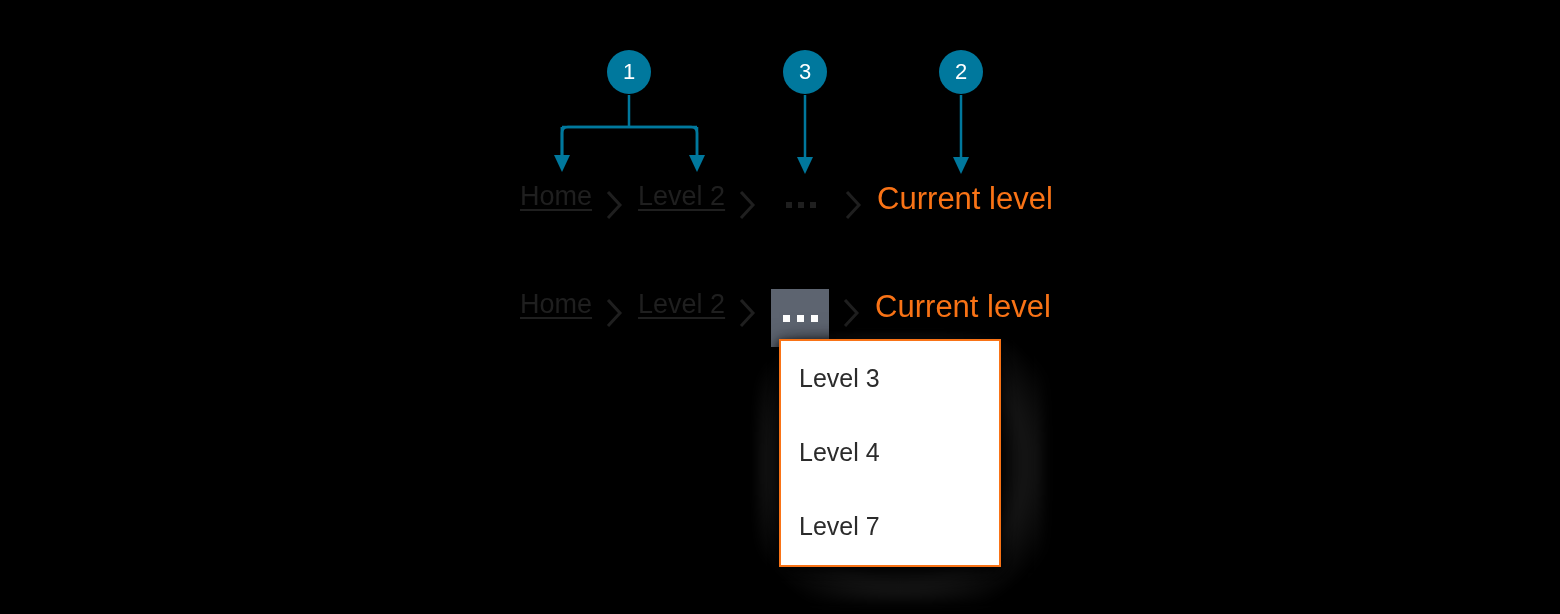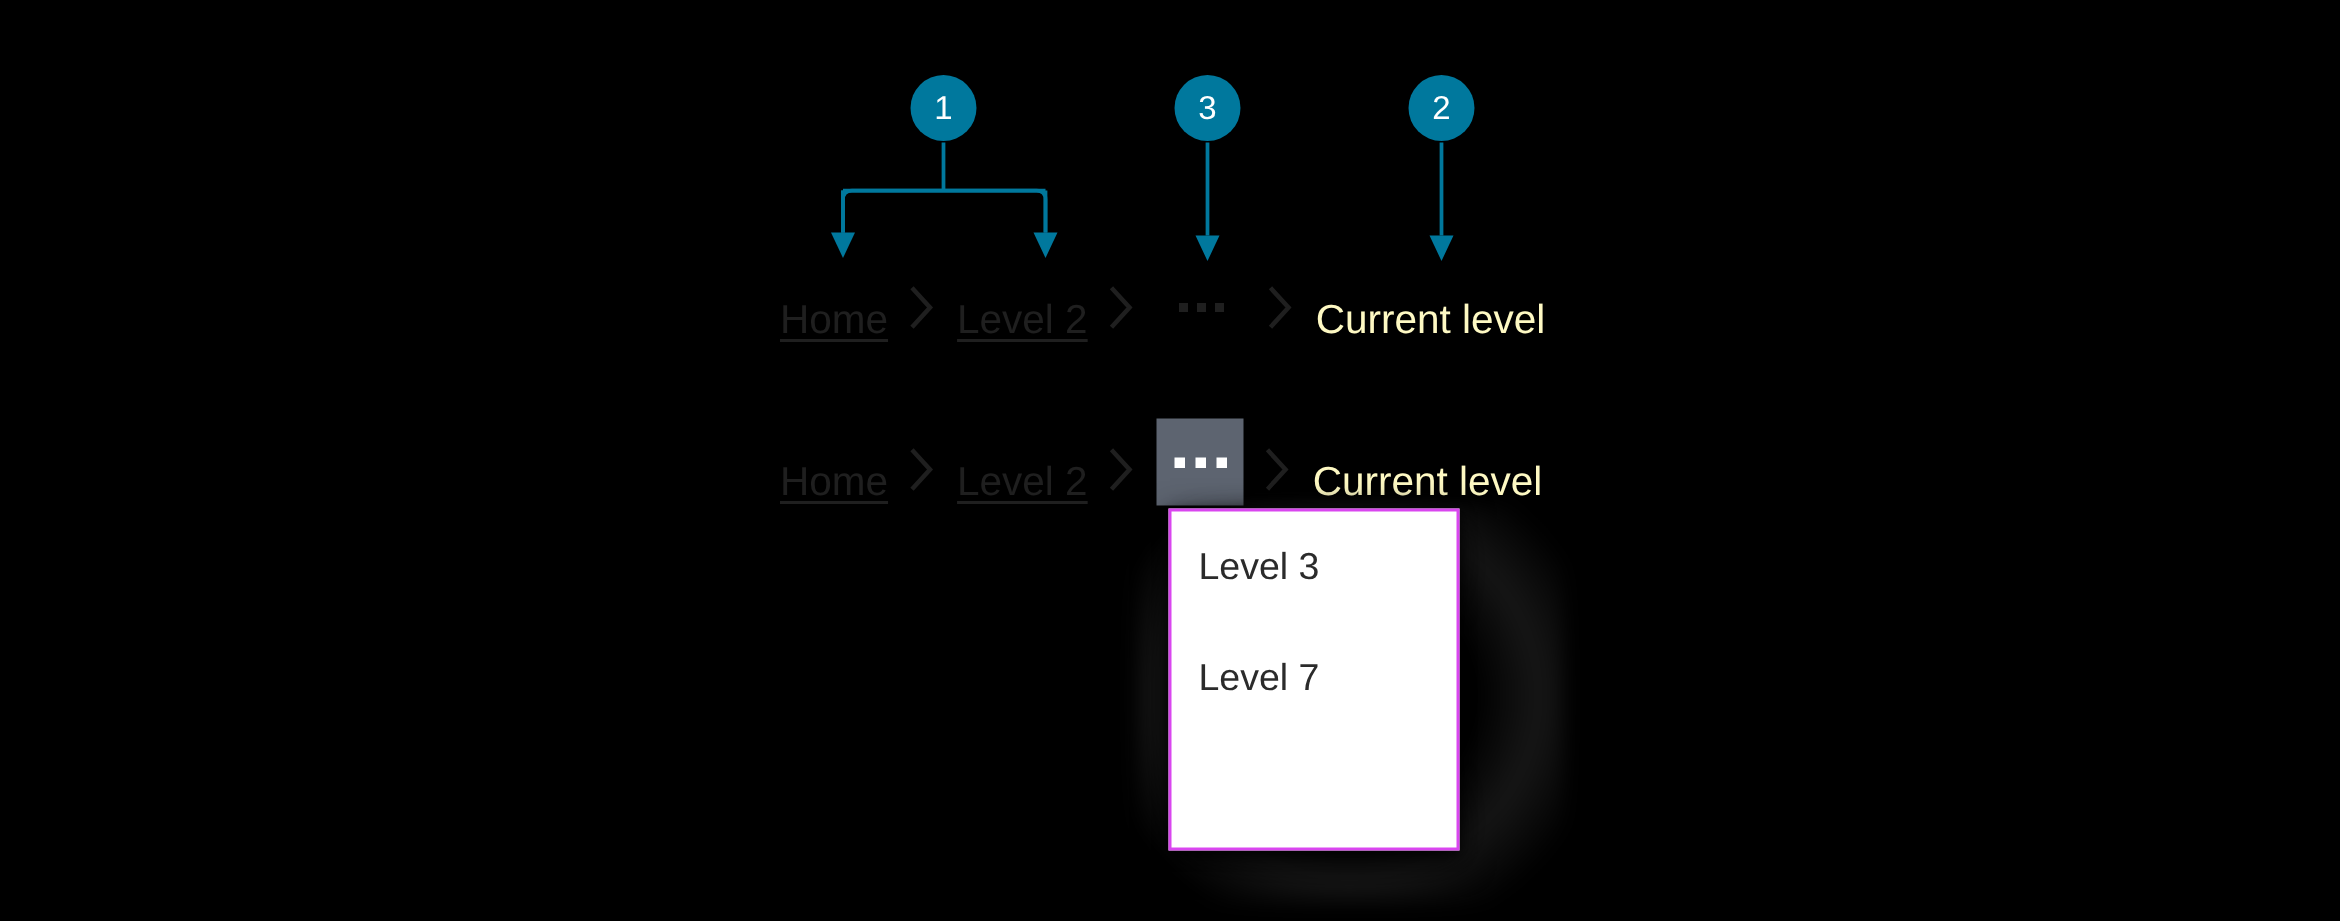--- a/index.html
+++ b/index.html
@@ -42,36 +42,36 @@
     line-height: 44px;
     text-align: center;
     font-family: "Liberation Sans", sans-serif;
     font-weight: 400;
   }
 
   
   .breadcrumb {
     position: absolute;
     display: flex;
-    align-items: flex-end;
+    align-items: flex-start;
     height: 48px;
   }
 
   .crumb-link {
     font-size: 27px;
     color: #1f1f1f;
     text-decoration: underline;
     text-underline-offset: 4px;
     white-space: nowrap;
     font-family: "Liberation Sans", sans-serif;
   }
 
   .crumb-current {
-    font-size: 27px;
-    color: #fef9c3;
+    font-size: 31px;
+    color: #f97316;
     text-decoration: none;
     white-space: nowrap;
     font-family: "Liberation Sans", sans-serif;
   }
 
   .sep {
     display: inline-flex;
     align-items: center;
     justify-content: center;
     width: 46px;
@@ -117,24 +117,24 @@
     width: 286px;
     height: 266px;
     background: radial-gradient(ellipse at 50% 48%, rgba(0,0,0,0) 40%, rgba(40,40,40,0.55) 62%, rgba(0,0,0,0) 85%);
     filter: blur(6px);
   }
 
   .dropdown {
     position: absolute;
     left: 779px;
     top: 339px;
-    width: 194px;
+    width: 222px;
     height: 228px;
     background: #ffffff;
-    border: 2px solid #d946ef;
+    border: 2px solid #f97316;
     box-sizing: border-box;
     box-shadow: 0 6px 22px rgba(0,0,0,0.85), 0 2px 8px rgba(0,0,0,0.7);
   }
 
   .dropdown-item {
     height: 74px;
     display: flex;
     align-items: center;
     padding-left: 18px;
     box-sizing: border-box;
@@ -232,16 +232,17 @@
           <path d="M3 3 L14 15 L3 27" stroke="#1f1f1f" stroke-width="3" fill="none" stroke-linecap="square"></path>
         </svg>
     </span>
 
     <span class="crumb-current">Current level</span>
   </div>
 
   <div class="dropdown-shadow"></div>
   <div class="dropdown">
     <div class="dropdown-item">Level 3</div>
+    <div class="dropdown-item">Level 4</div>
     <div class="dropdown-item">Level 7</div>
   </div>
 
 </div>
 
 </body></html>

